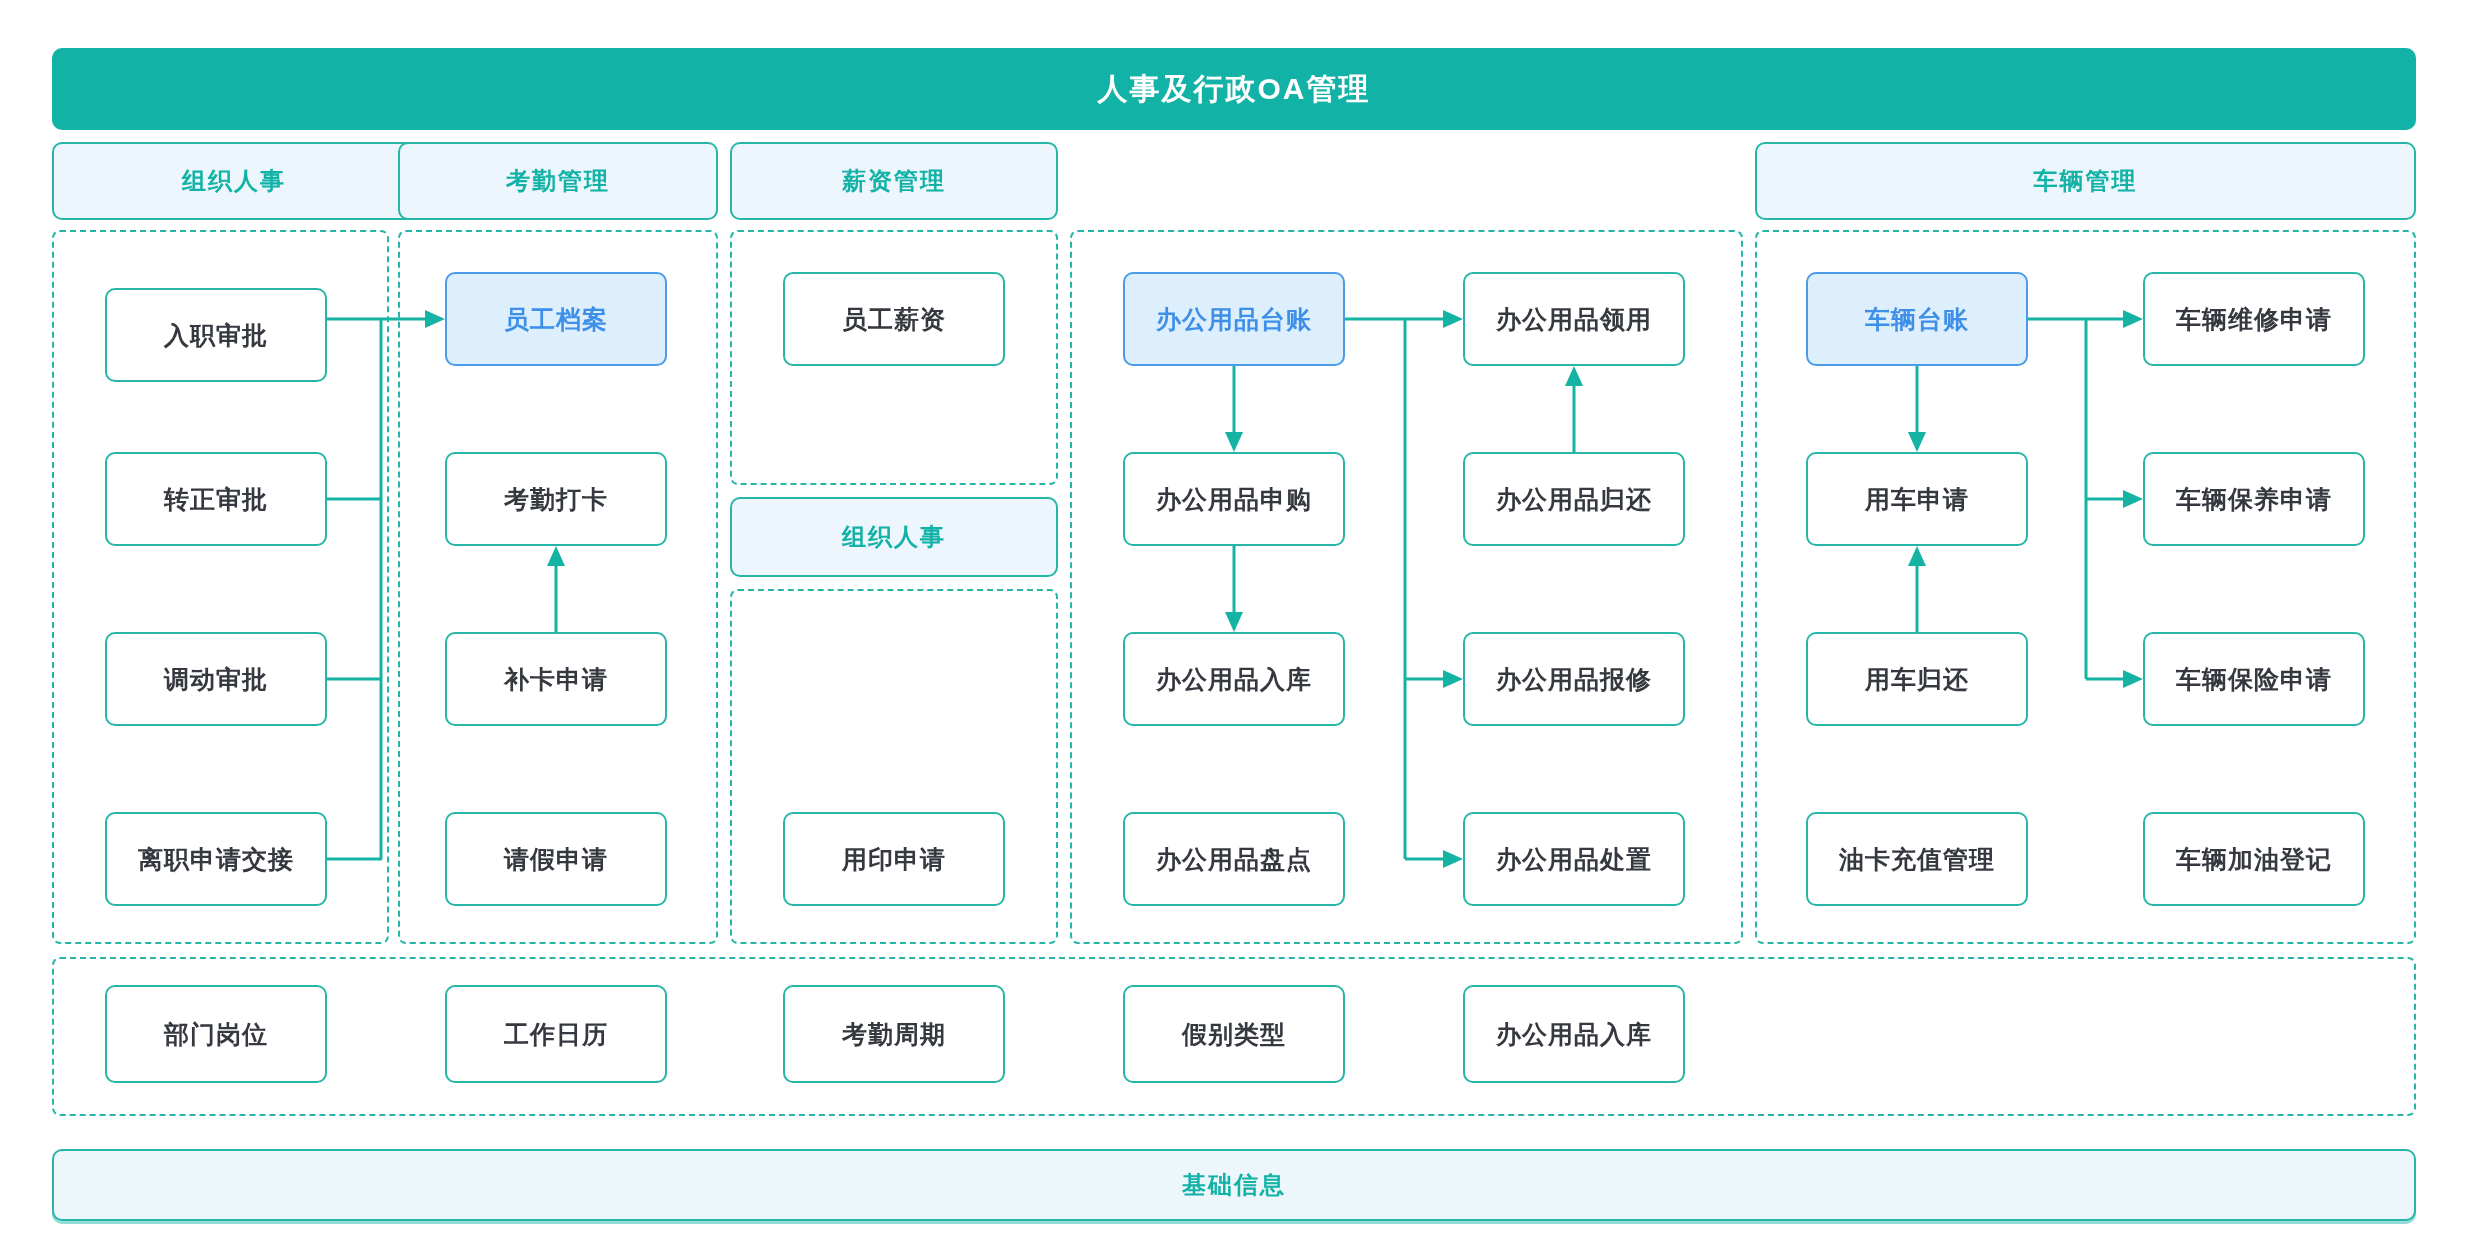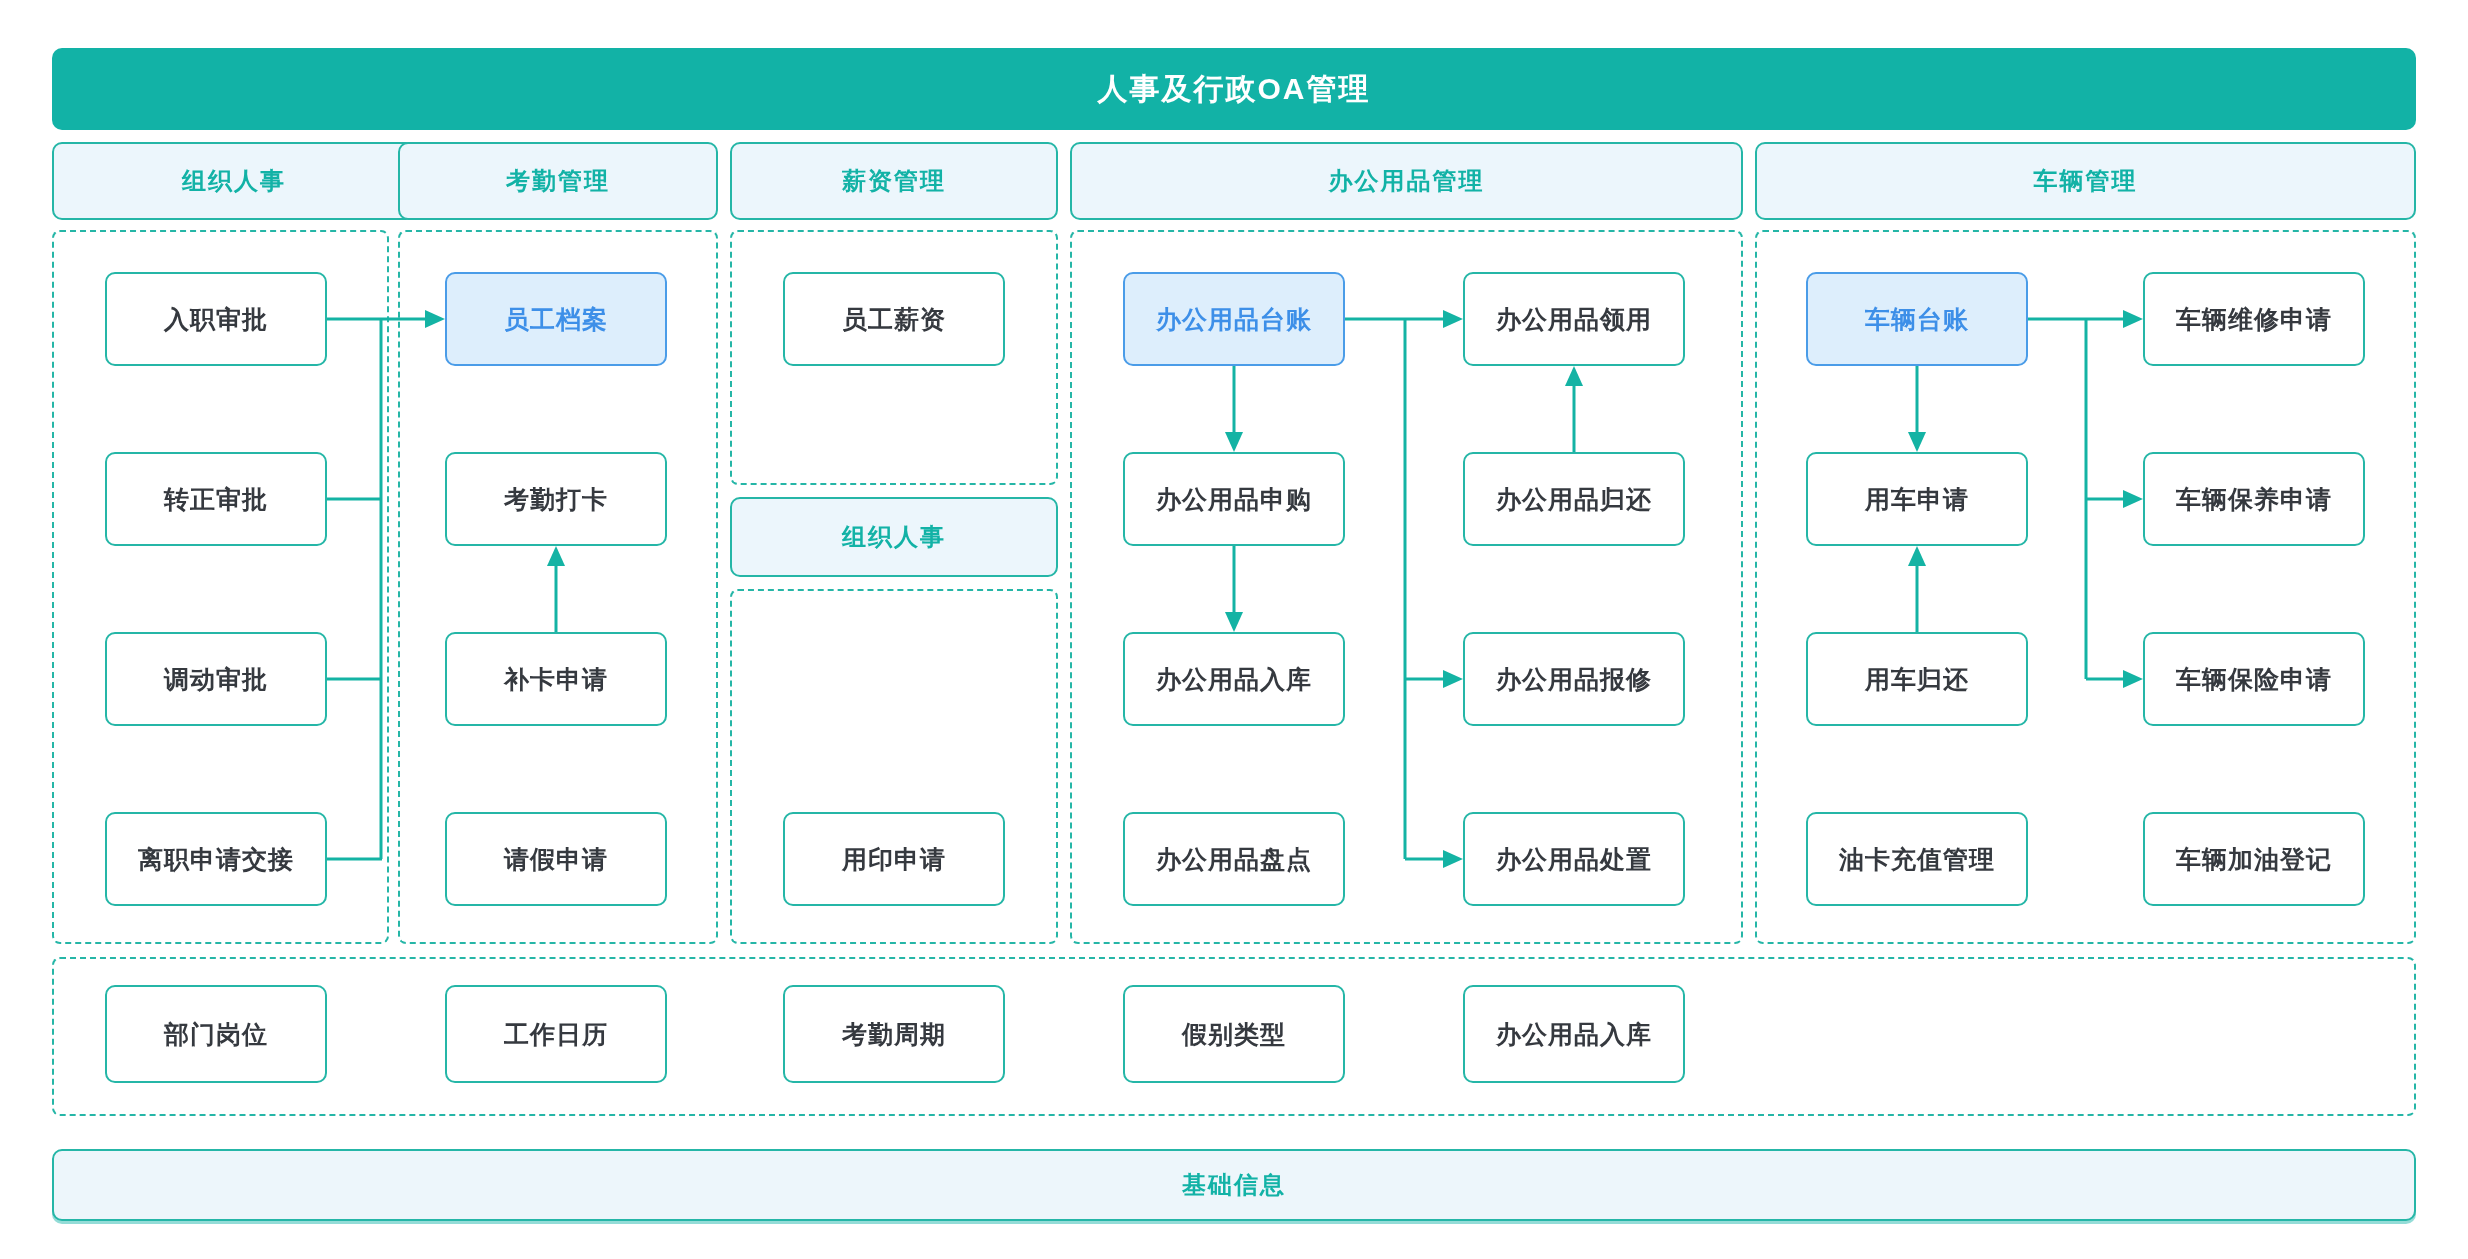--- a/index.html
+++ b/index.html
@@ -62,21 +62,20 @@
 
 <div class="canvas">
 
   <div class="banner">
     <span>人事及行政OA管理</span>
   </div>
 
   <div class="col-header" style="left:52px;width:364px">组织人事</div>
   <div class="col-header" style="left:398px;width:320px">考勤管理</div>
   <div class="col-header" style="left:730px;width:328px">薪资管理</div>
-  <div class="col-header" style="left:1070px;width:673px">办公用品管理</div>
   <div class="col-header" style="left:1755px;width:661px">车辆管理</div>
 
   <div class="dashed" style="left:52px;top:230px;width:337px;height:714px"></div>
   <div class="dashed" style="left:398px;top:230px;width:320px;height:714px"></div>
   <div class="dashed" style="left:730px;top:230px;width:328px;height:255px"></div>
   <div class="col-header" style="left:730px;top:497px;width:328px;height:80px">组织人事</div>
   <div class="dashed" style="left:730px;top:589px;width:328px;height:355px"></div>
   <div class="dashed" style="left:1070px;top:230px;width:673px;height:714px"></div>
   <div class="dashed" style="left:1755px;top:230px;width:661px;height:714px"></div>
   <div class="dashed" style="left:52px;top:957px;width:2364px;height:159px"></div>
@@ -117,21 +116,21 @@
       <polygon class="arrowhead" points="2143,499 2123,490 2123,508"></polygon>
       <line class="edge" x1="2086" y1="679" x2="2125" y2="679"></line>
       <polygon class="arrowhead" points="2143,679 2123,670 2123,688"></polygon>
       <line class="edge" x1="1917" y1="366" x2="1917" y2="434"></line>
       <polygon class="arrowhead" points="1917,452 1908,432 1926,432"></polygon>
       <line class="edge" x1="1917" y1="632" x2="1917" y2="564"></line>
       <polygon class="arrowhead" points="1917,546 1908,566 1926,566"></polygon>
     </g>
   </svg>
 
-  <div class="node" style="left:105px;top:272px">入职审批</div>
+  <div class="node" style="left:105px;top:288px">入职审批</div>
   <div class="node" style="left:105px;top:452px">转正审批</div>
   <div class="node" style="left:105px;top:632px">调动审批</div>
   <div class="node" style="left:105px;top:812px">离职申请交接</div>
 
   <div class="node hl" style="left:445px;top:272px">员工档案</div>
   <div class="node" style="left:445px;top:452px">考勤打卡</div>
   <div class="node" style="left:445px;top:632px">补卡申请</div>
   <div class="node" style="left:445px;top:812px">请假申请</div>
 
   <div class="node" style="left:783px;top:272px">员工薪资</div>

